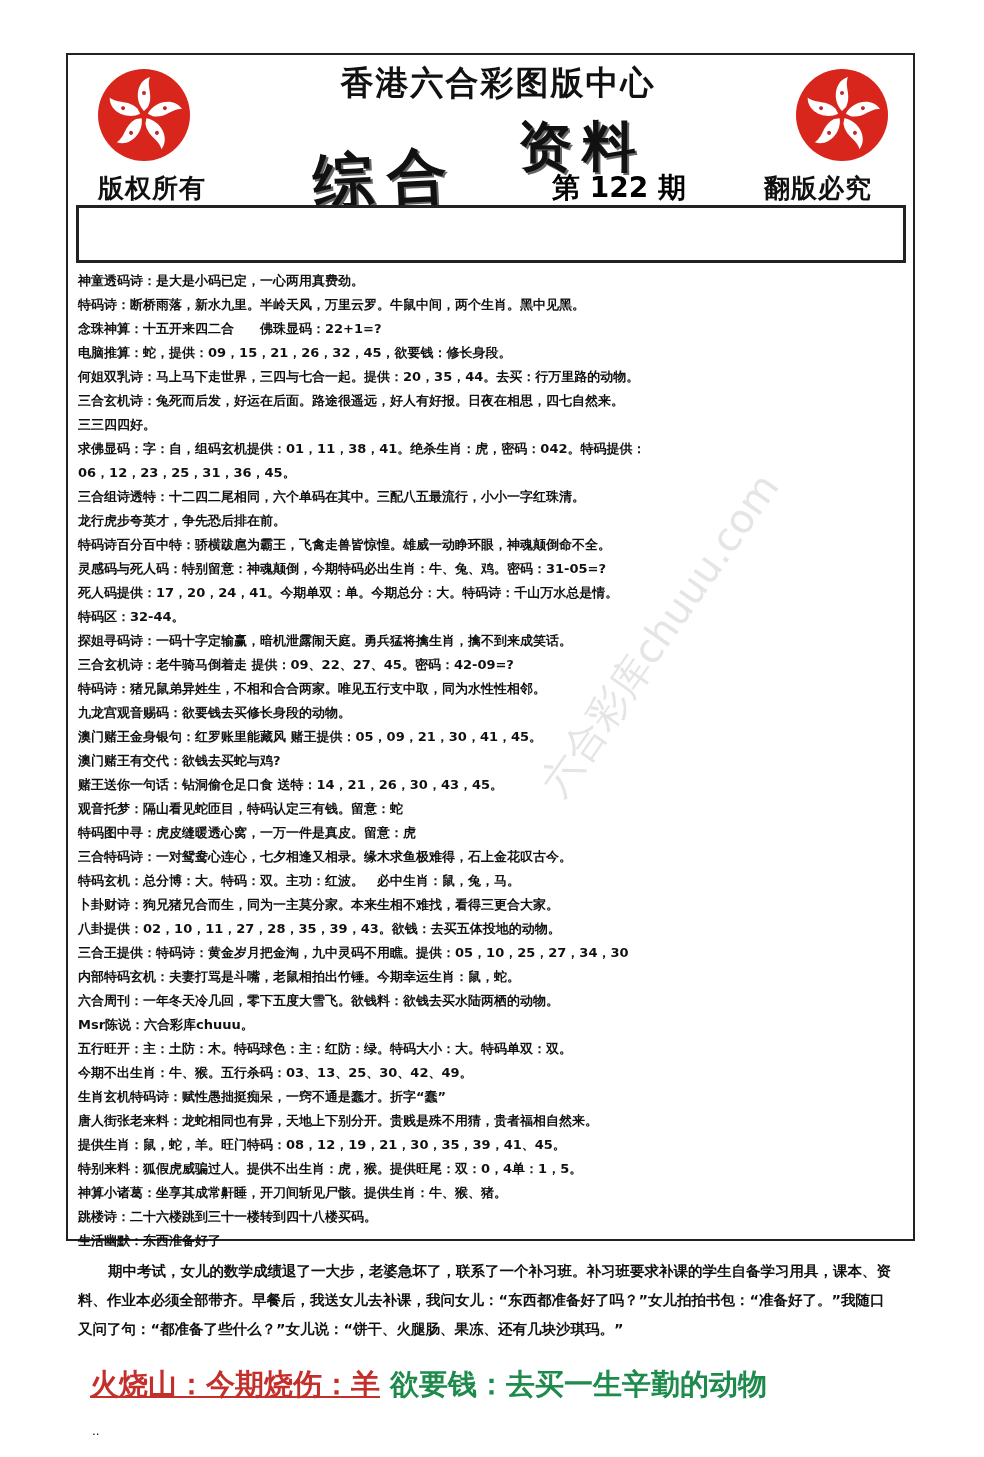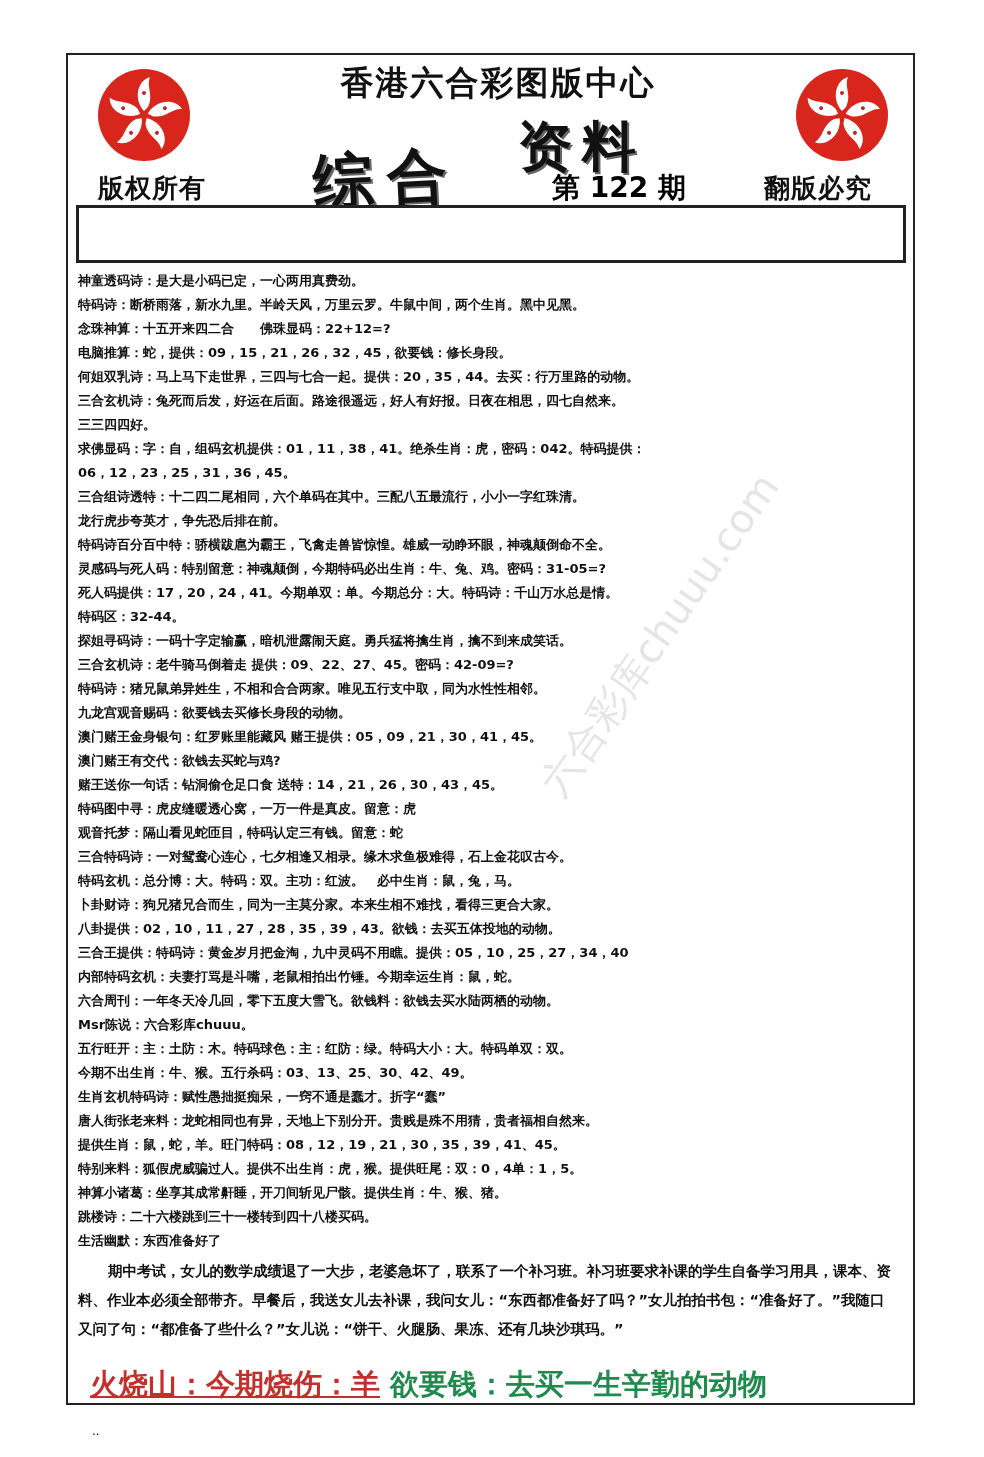--- a/index.html
+++ b/index.html
@@ -1,18 +1,18 @@
 <!DOCTYPE html>
 <html><head>
   <meta charset="utf-8">
   <style>
     html, body { margin: 0; padding: 0; background: #ffffff; }
     body { width: 984px; height: 1457px; position: relative; overflow: hidden;
       font-family: "DejaVu Sans", sans-serif; color: #111; }
-    .frame { position: absolute; left: 66px; top: 53px; width: 849px; height: 1352px;
+    .frame { position: absolute; left: 66px; top: 53px; width: 849px; height: 1188px;
       border: 2px solid #222; box-sizing: border-box; background: #fff; }
     .logo { position: absolute; width: 92px; height: 92px; border-radius: 50%;
       background: #d8261d; }
     .logo svg { width: 92px; height: 92px; display: block; }
     .logo-left { left: 30px; top: 14px; }
     .logo-right { left: 728px; top: 14px; }
     .corner-text { position: absolute; font-size: 26px; font-weight: bold; color: #111;
       font-family: "DejaVu Serif", serif; letter-spacing: 1px; }
     .corner-left { left: 30px; top: 116px; }
     .corner-right { left: 696px; top: 116px; }
@@ -90,47 +90,47 @@
   <div class="big-zi">资料</div>
   <div class="issue">第 122 期</div>
   <div class="corner-text corner-left">版权所有</div>
   <div class="corner-text corner-right">翻版必究</div>
 
   <div class="banner-box"></div>
 
   <div class="content">
     <div class="line">神童透码诗：是大是小码已定，一心两用真费劲。</div>
     <div class="line">特码诗：断桥雨落，新水九里。半岭天风，万里云罗。牛鼠中间，两个生肖。黑中见黑。</div>
-    <div class="line">念珠神算：十五开来四二合　　佛珠显码：22+12=?</div>
+    <div class="line">念珠神算：十五开来四二合　　佛珠显码：22+1=?</div>
     <div class="line">电脑推算：蛇，提供：09，15，21，26，32，45，欲要钱：修长身段。</div>
     <div class="line">何姐双乳诗：马上马下走世界，三四与七合一起。提供：20，35，44。去买：行万里路的动物。</div>
     <div class="line">三合玄机诗：兔死而后发，好运在后面。路途很遥远，好人有好报。日夜在相思，四七自然来。</div>
     <div class="line">三三四四好。</div>
     <div class="line">求佛显码：字：自，组码玄机提供：01，11，38，41。绝杀生肖：虎，密码：042。特码提供：</div>
     <div class="line">06，12，23，25，31，36，45。</div>
     <div class="line">三合组诗透特：十二四二尾相同，六个单码在其中。三配八五最流行，小小一字红珠清。</div>
     <div class="line">龙行虎步夸英才，争先恐后排在前。</div>
     <div class="line">特码诗百分百中特：骄横跋扈为霸王，飞禽走兽皆惊惶。雄威一动睁环眼，神魂颠倒命不全。</div>
     <div class="line">灵感码与死人码：特别留意：神魂颠倒，今期特码必出生肖：牛、兔、鸡。密码：31-05=?</div>
     <div class="line">死人码提供：17，20，24，41。今期单双：单。今期总分：大。特码诗：千山万水总是情。</div>
     <div class="line">特码区：32-44。</div>
     <div class="line">探姐寻码诗：一码十字定输赢，暗机泄露闹天庭。勇兵猛将擒生肖，擒不到来成笑话。</div>
     <div class="line">三合玄机诗：老牛骑马倒着走 提供：09、22、27、45。密码：42-09=?</div>
     <div class="line">特码诗：猪兄鼠弟异姓生，不相和合合两家。唯见五行支中取，同为水性性相邻。</div>
     <div class="line">九龙宫观音赐码：欲要钱去买修长身段的动物。</div>
     <div class="line">澳门赌王金身银句：红罗账里能藏风 赌王提供：05，09，21，30，41，45。</div>
     <div class="line">澳门赌王有交代：欲钱去买蛇与鸡?</div>
     <div class="line">赌王送你一句话：钻洞偷仓足口食 送特：14，21，26，30，43，45。</div>
+    <div class="line">观音托梦：隔山看见蛇匝目，特码认定三有钱。留意：蛇</div>
     <div class="line">特码图中寻：虎皮缝暖透心窝，一万一件是真皮。留意：虎</div>
-    <div class="line">观音托梦：隔山看见蛇匝目，特码认定三有钱。留意：蛇</div>
     <div class="line">三合特码诗：一对鸳鸯心连心，七夕相逢又相录。缘木求鱼极难得，石上金花叹古今。</div>
     <div class="line">特码玄机：总分博：大。特码：双。主功：红波。　必中生肖：鼠，兔，马。</div>
     <div class="line">卜卦财诗：狗兄猪兄合而生，同为一主莫分家。本来生相不难找，看得三更合大家。</div>
     <div class="line">八卦提供：02，10，11，27，28，35，39，43。欲钱：去买五体投地的动物。</div>
-    <div class="line">三合王提供：特码诗：黄金岁月把金淘，九中灵码不用瞧。提供：05，10，25，27，34，40</div>
+    <div class="line">三合王提供：特码诗：黄金岁月把金淘，九中灵码不用瞧。提供：05，10，25，27，34，30</div>
     <div class="line">内部特码玄机：夫妻打骂是斗嘴，老鼠相拍出竹锤。今期幸运生肖：鼠，蛇。</div>
     <div class="line">六合周刊：一年冬天冷几回，零下五度大雪飞。欲钱料：欲钱去买水陆两栖的动物。</div>
     <div class="line">Msr陈说：六合彩库chuuu。</div>
     <div class="line">五行旺开：主：土防：木。特码球色：主：红防：绿。特码大小：大。特码单双：双。</div>
     <div class="line">今期不出生肖：牛、猴。五行杀码：03、13、25、30、42、49。</div>
     <div class="line">生肖玄机特码诗：赋性愚拙挺痴呆，一窍不通是蠢才。折字“蠢”</div>
     <div class="line">唐人街张老来料：龙蛇相同也有异，天地上下别分开。贵贱是殊不用猜，贵者福相自然来。</div>
     <div class="line">提供生肖：鼠，蛇，羊。旺门特码：08，12，19，21，30，35，39，41、45。</div>
     <div class="line">特别来料：狐假虎威骗过人。提供不出生肖：虎，猴。提供旺尾：双：0，4单：1，5。</div>
     <div class="line">神算小诸葛：坐享其成常鼾睡，开刀间斩见尸骸。提供生肖：牛、猴、猪。</div>

